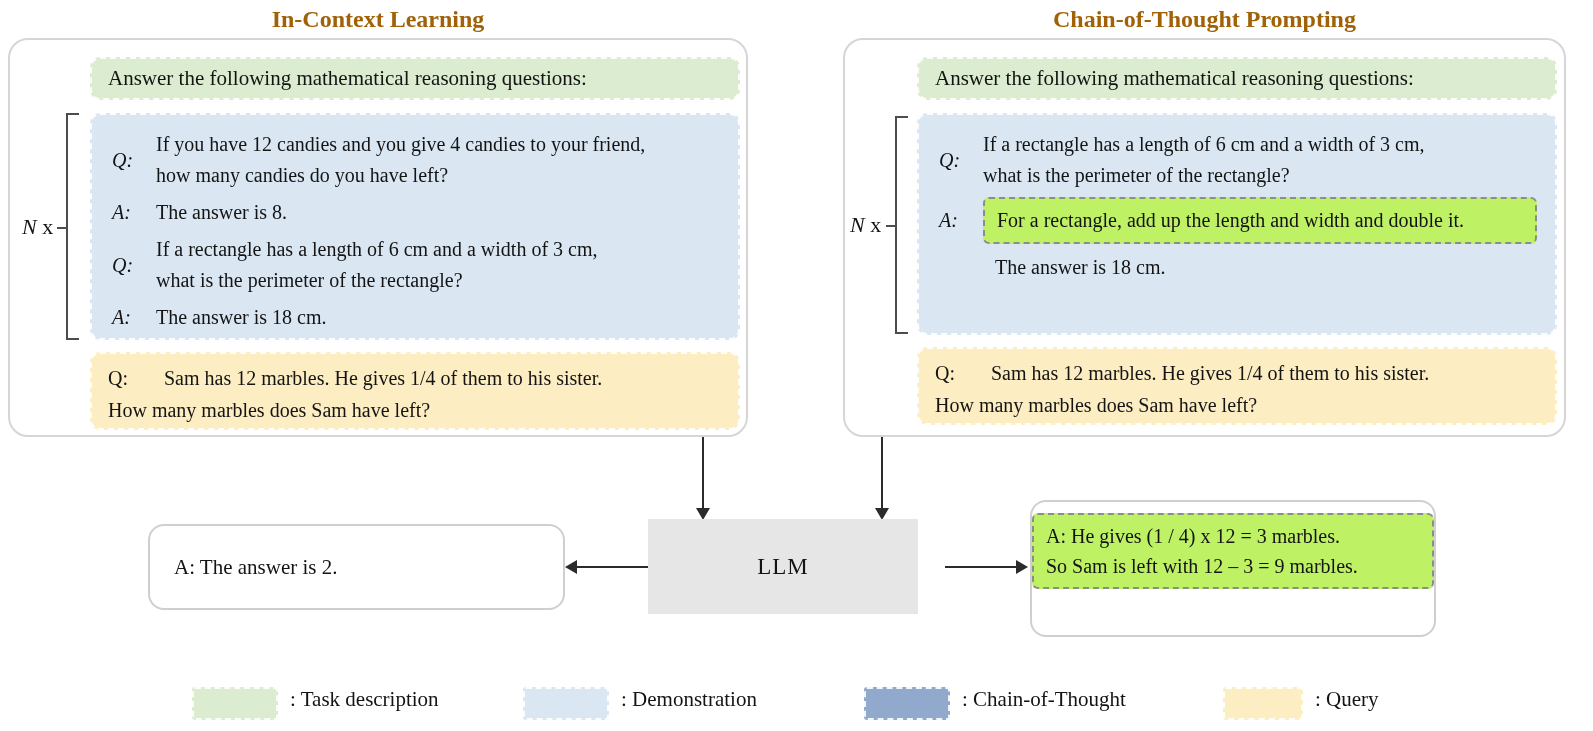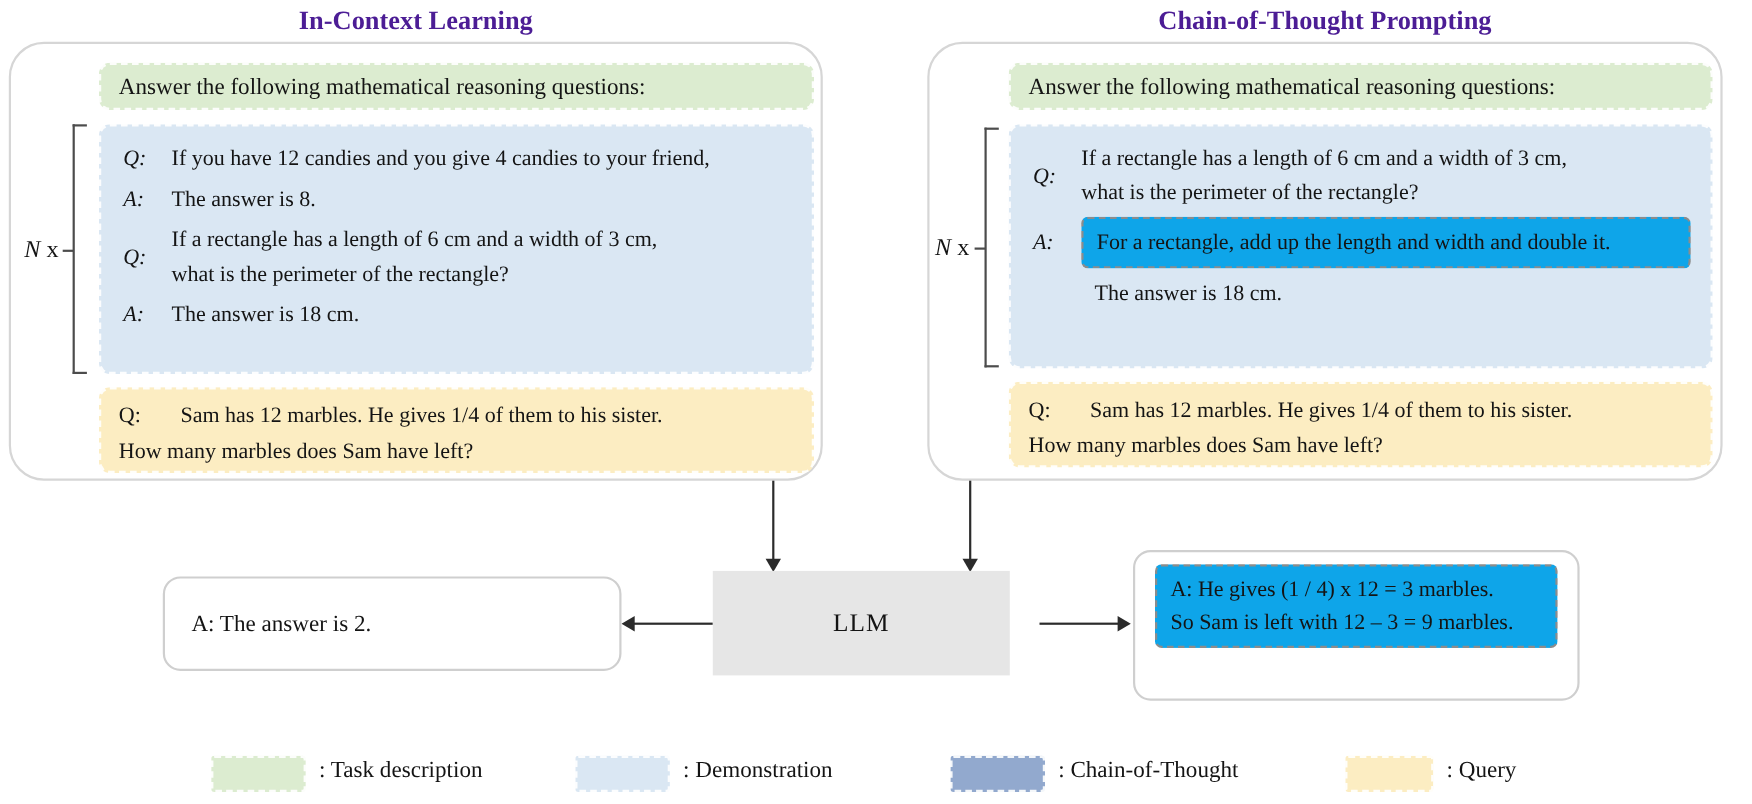--- a/index.html
+++ b/index.html
@@ -3,38 +3,38 @@
 <meta charset="utf-8">
 <style>
   html,body{margin:0;padding:0;background:#ffffff;}
   .stage{
     position:relative; width:1593px; height:731px; background:#ffffff;
     font-family:"Liberation Serif","DejaVu Serif",serif; color:#141414;
     overflow:hidden;
   }
   .abs{position:absolute;}
   .panel-title{
-    font-weight:bold; font-size:24px; text-align:center; color:#4c1d95;
+    font-weight:bold; font-size:24px; text-align:center; color:#a16207;
   }
   .panel{
-    background:#ffffff; border:2px solid #d6d6d6; border-radius:32px;
+    background:#ffffff; border:2px solid #d6d6d6; border-radius:20px;
     box-sizing:border-box;
   }
   .box{
     box-sizing:border-box; border-radius:10px;
     border:2px dashed rgba(255,255,255,0.9);
   }
   .task-box{ background:#dcecd0; font-size:21px; display:flex; align-items:center; padding:0 16px; }
   .demo-box{ background:#dae7f3; padding:14px 18px 10px 20px; font-size:20px; line-height:1.55; }
   .query-box{ background:#fcedc2; font-size:20px; line-height:1.6; padding:8px 16px; }
   .demo-row{ display:flex; align-items:center; margin-bottom:6px; }
   .qa-label{ font-style:italic; width:44px; flex:0 0 44px; }
   .qa-text{ flex:1; }
   .cot-box{
-    background:#0ea5e9; border:2px dashed #8c8c8c; border-radius:6px;
+    background:#bef264; border:2px dashed #8c8c8c; border-radius:6px;
     padding:6px 12px; box-sizing:border-box;
   }
   .bracket{
     border-left:2px solid #4c4c4c; border-top:2px solid #4c4c4c; border-bottom:2px solid #4c4c4c;
     width:13px; box-sizing:border-box;
   }
   .bracket-tick{ background:#4c4c4c; height:2px; }
   .n-label{ font-size:22px; }
   .n-label i{ font-style:italic; }
   .llm-box{
@@ -87,20 +87,21 @@
       <span>x</span>
     </div>
     <div class="abs bracket-tick" style="left:47px;top:187px;width:10px;"></div>
     <div class="abs bracket" style="left:56px;top:73px;height:227px;"></div>
 
     <div class="abs box demo-box" style="left:80px;top:73px;width:650px;height:227px;">
       <div class="demo-row">
         <span class="qa-label">Q:</span>
         <div class="qa-text">
           <div>If you have 12 candies and you give 4 candies to your friend,</div>
+          <div>how many candies do you have left?</div>
         </div>
       </div>
       <div class="demo-row">
         <span class="qa-label">A:</span>
         <div class="qa-text">
           <div>The answer is 8.</div>
         </div>
       </div>
       <div class="demo-row">
         <span class="qa-label">Q:</span>
@@ -178,21 +179,21 @@
   <div class="abs arrow-head-right" style="left:1016px;top:560px;"></div>
 
   <div class="abs llm-box" style="left:648px;top:519px;width:270px;height:95px;">
     <span>LLM</span>
   </div>
 
   <div class="abs answer-box" style="left:148px;top:524px;width:417px;height:86px;display:flex;align-items:center;padding-left:24px;font-size:21px;">
     <span>A: The answer is 2.</span>
   </div>
 
-  <div class="abs answer-box" style="left:1030px;top:500px;width:406px;height:137px;padding:11px 18px;font-size:20px;line-height:1.5;">
+  <div class="abs answer-box" style="left:1030px;top:500px;width:406px;height:137px;padding:11px 0;font-size:20px;line-height:1.5;">
     <div class="cot-box">
       <div>A: He gives (1 / 4) x 12 = 3 marbles.</div>
       <div>So Sam is left with 12 – 3 = 9 marbles.</div>
     </div>
   </div>
 
   <div class="abs legend-item" style="left:192px;top:687px;">
     <span class="legend-swatch" style="background-color: rgb(220, 236, 208);"></span>
     <span class="legend-label">: Task description</span>
   </div>

